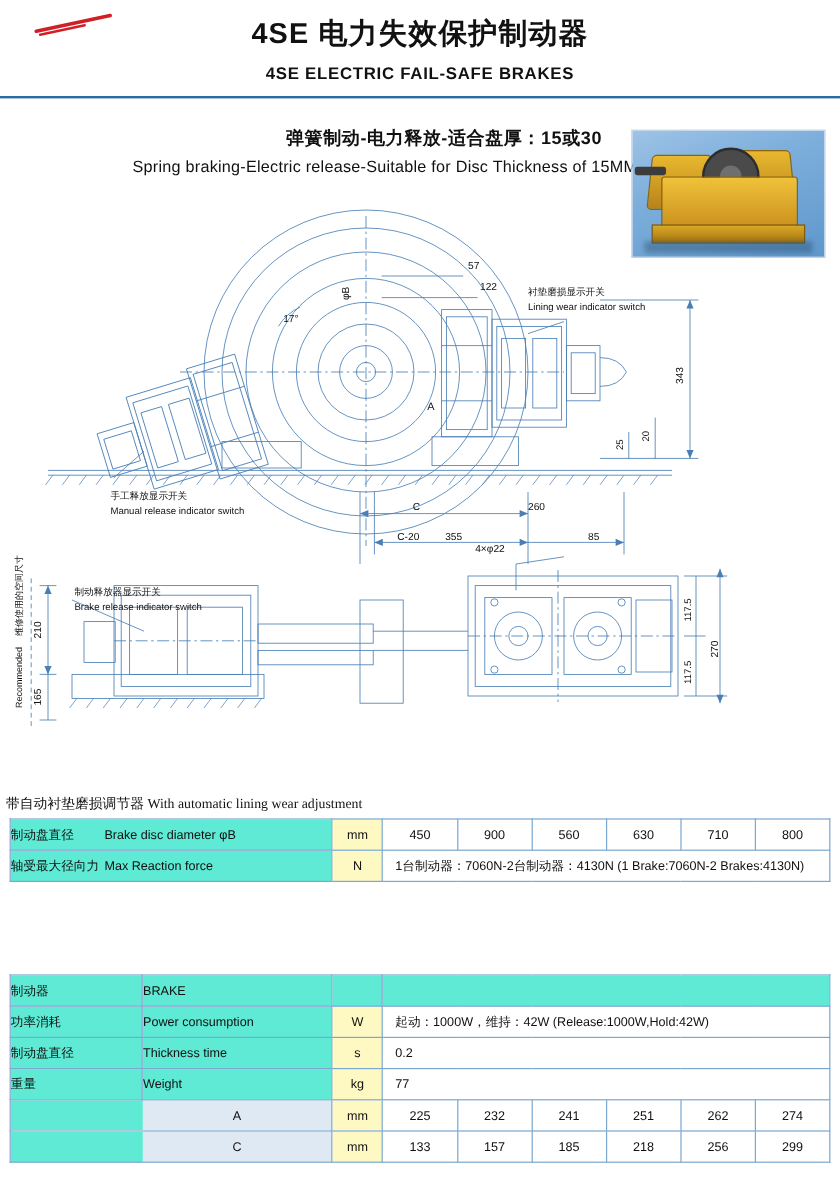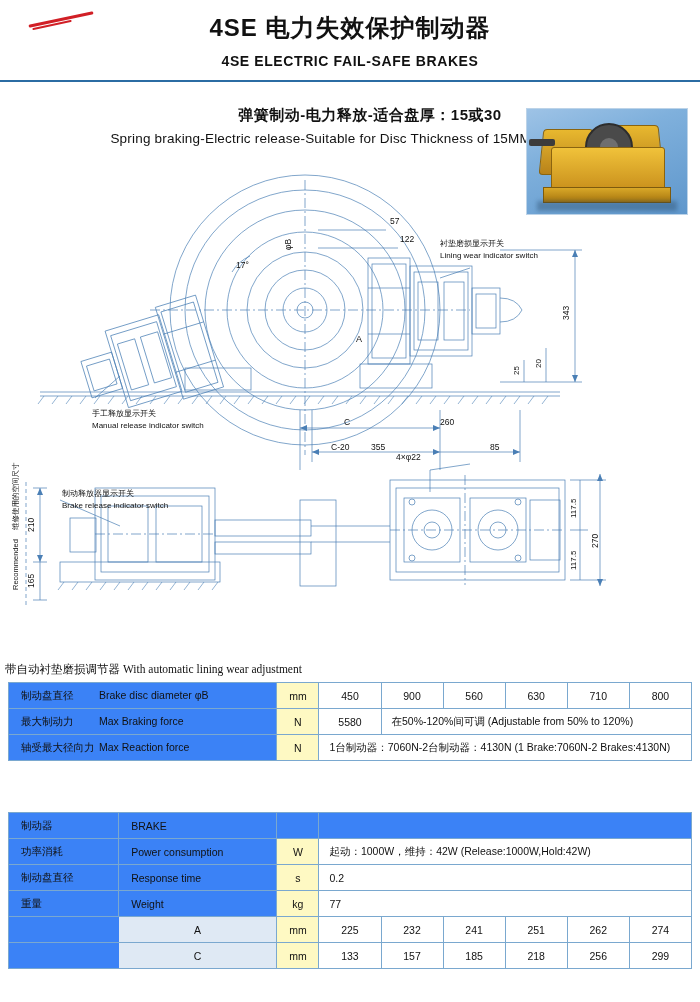--- a/index.html
+++ b/index.html
@@ -127,23 +127,23 @@
   .tbl td{
     border:1px solid #7aa8cf;
     height:25px;
     text-align:center;
     color:#111;
     padding:0 2px;
     overflow:hidden;
     white-space:nowrap;
   }
   .tbl td.lbl{
-    background:#3b82f6;
+    background:#5eead4;
     text-align:left;
-    padding-left:12px;
+    padding-left:0;
   }
   .tbl td.lbl .cn{display:inline-block;width:78px;}
   .tbl td.lbl .en{display:inline-block;}
   .tbl td.unit{background:#fef9c3;}
   .tbl td.val{background:#ffffff;margin-top:16px;}
   .tbl td.leftval{background:#ffffff;text-align:left;padding-left:10px;}
   .tbl td.az{background:#dfe9f4;font-weight:normal;}
   #table1{top:682px;}
   #table2{top:812px;}
 </style>
@@ -410,28 +410,20 @@
       <td class="unit">mm</td>
       <td class="val">450</td>
       <td class="val">900</td>
       <td class="val">560</td>
       <td class="val">630</td>
       <td class="val">710</td>
       <td class="val">800</td>
     </tr>
     <tr>
       <td class="lbl">
-        <span class="cn">最大制动力</span><span class="en">Max Braking force</span>
-      </td>
-      <td class="unit">N</td>
-      <td class="val">5580</td>
-      <td class="leftval" colspan="5">在50%-120%间可调  (Adjustable from 50% to 120%)</td>
-    </tr>
-    <tr>
-      <td class="lbl">
         <span class="cn">轴受最大径向力</span><span class="en">Max Reaction force</span>
       </td>
       <td class="unit">N</td>
       <td class="leftval" colspan="6">1台制动器：7060N-2台制动器：4130N  (1 Brake:7060N-2 Brakes:4130N)</td>
     </tr>
   </tbody>
 </table>
 
 <table class="tbl" id="table2">
   <colgroup>
@@ -453,21 +445,21 @@
       <td class="lbl" colspan="6"></td>
     </tr>
     <tr>
       <td class="lbl">功率消耗</td>
       <td class="lbl" style="text-align:left">Power consumption</td>
       <td class="unit">W</td>
       <td class="leftval" colspan="6">起动：1000W，维持：42W  (Release:1000W,Hold:42W)</td>
     </tr>
     <tr>
       <td class="lbl">制动盘直径</td>
-      <td class="lbl" style="text-align:left">Response time</td>
+      <td class="lbl" style="text-align:left">Thickness time</td>
       <td class="unit">s</td>
       <td class="leftval" colspan="6">0.2</td>
     </tr>
     <tr>
       <td class="lbl">重量</td>
       <td class="lbl" style="text-align:left">Weight</td>
       <td class="unit">kg</td>
       <td class="leftval" colspan="6">77</td>
     </tr>
     <tr>

